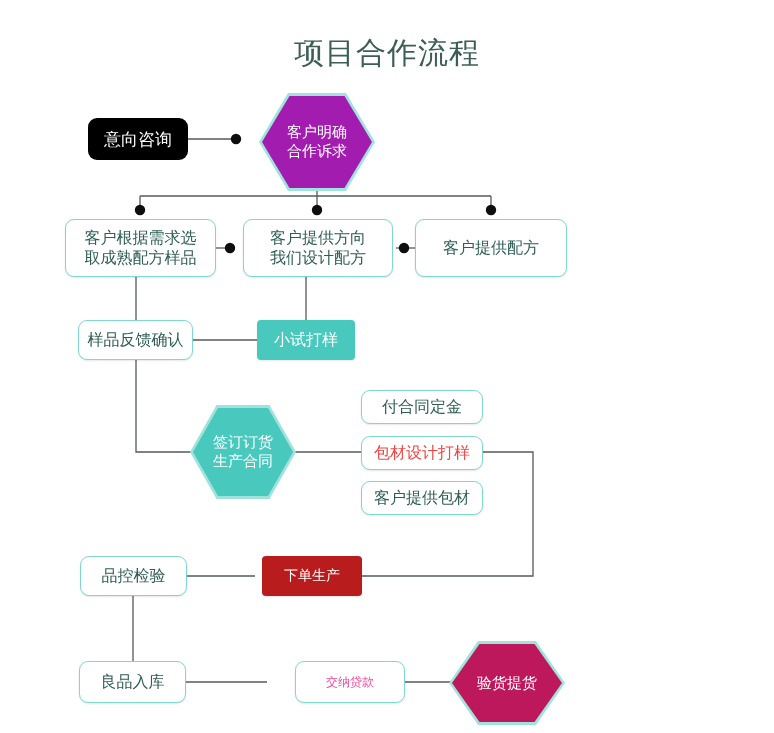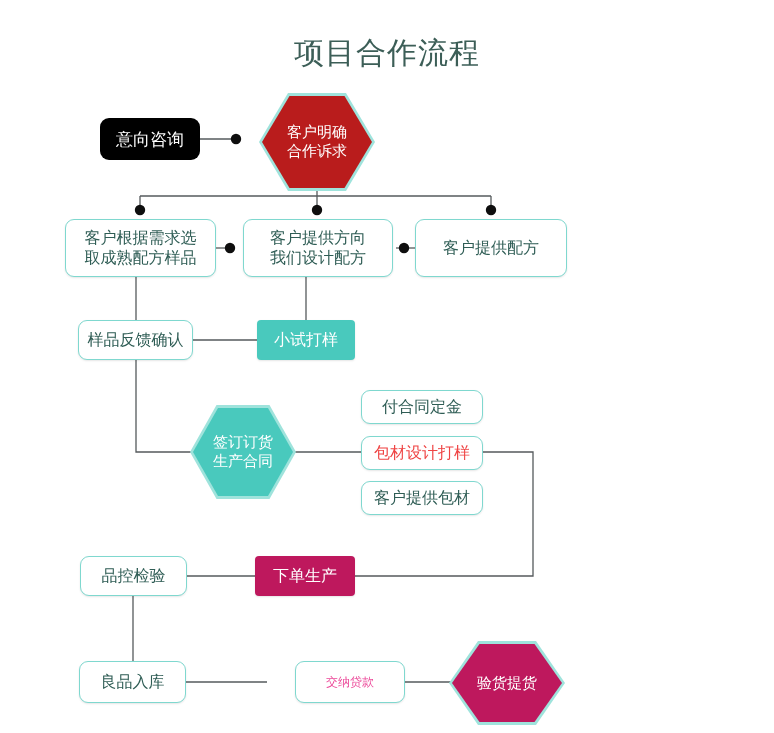--- a/index.html
+++ b/index.html
@@ -52,21 +52,20 @@
     border-radius: 4px;
     color: #ffffff;
     box-shadow: 0 1px 2px rgba(0,0,0,0.10);
   }
   
   .box-dark {
     background: #000000;
     border: none;
     border-radius: 9px;
     color: #ffffff;
-    margin-left: 12px;
   }
   
   .hex {
     position: absolute;
     display: flex;
     align-items: center;
     justify-content: center;
     text-align: center;
     line-height: 1.24;
     white-space: pre-line;
@@ -127,36 +126,36 @@
         <circle cx="317" cy="210" r="5.2"></circle>
         <circle cx="491" cy="210" r="5.2"></circle>
         <circle cx="230" cy="248" r="5.2"></circle>
         <circle cx="404" cy="248" r="5.2"></circle>
       </g>
   </svg>
 
   <div id="node-layer">
       <div class="node box-dark" style="left: 88px; top: 118px; width: 100px; height: 42px; font-size: 17px; background: rgb(0, 0, 0); color: rgb(255, 255, 255);">意向咨询</div>
       <div class="hex-ring" style="left: 259px; top: 93px; width: 116px; height: 98px; background: rgb(159, 227, 220);"></div>
-      <div class="hex" style="left: 262px; top: 96px; width: 110px; height: 92px; font-size: 15px; background: #b91c1c; color: rgb(255, 255, 255);">客户明确
+      <div class="hex" style="left: 262px; top: 96px; width: 110px; height: 92px; font-size: 15px; background: #a21caf; color: rgb(255, 255, 255);">客户明确
 合作诉求</div>
       <div class="node box" style="left: 65px; top: 219px; width: 151px; height: 58px; font-size: 16px; border-color: rgb(127, 216, 207); color: rgb(47, 93, 85);">客户根据需求选
 取成熟配方样品</div>
       <div class="node box" style="left: 243px; top: 219px; width: 150px; height: 58px; font-size: 16px; border-color: rgb(127, 216, 207); color: rgb(47, 93, 85);">客户提供方向
 我们设计配方</div>
       <div class="node box" style="left: 415px; top: 219px; width: 152px; height: 58px; font-size: 16px; border-color: rgb(127, 216, 207); color: rgb(47, 93, 85);">客户提供配方</div>
       <div class="node box" style="left: 78px; top: 320px; width: 115px; height: 40px; font-size: 16px; border-color: rgb(127, 216, 207); color: rgb(47, 93, 85);">样品反馈确认</div>
       <div class="node box-fill" style="left: 257px; top: 320px; width: 98px; height: 40px; font-size: 16px; background: rgb(73, 201, 189); color: rgb(255, 255, 255);">小试打样</div>
       <div class="hex-ring" style="left: 190px; top: 405px; width: 106px; height: 94px; background: rgb(159, 227, 220);"></div>
       <div class="hex" style="left: 193px; top: 408px; width: 100px; height: 88px; font-size: 15px; background: rgb(73, 201, 189); color: rgb(255, 255, 255);">签订订货
 生产合同</div>
       <div class="node box" style="left: 361px; top: 390px; width: 122px; height: 34px; font-size: 16px; border-color: rgb(127, 216, 207); color: rgb(47, 93, 85);">付合同定金</div>
       <div class="node box" style="left: 361px; top: 436px; width: 122px; height: 34px; font-size: 16px; border-color: rgb(127, 216, 207); color: #ef4444;">包材设计打样</div>
       <div class="node box" style="left: 361px; top: 481px; width: 122px; height: 34px; font-size: 16px; border-color: rgb(127, 216, 207); color: rgb(47, 93, 85);">客户提供包材</div>
       <div class="node box" style="left: 80px; top: 556px; width: 107px; height: 40px; font-size: 16px; border-color: rgb(127, 216, 207); color: rgb(47, 93, 85);">品控检验</div>
-      <div class="node box-fill" style="left: 255px; top: 556px; width: 100px; height: 40px; font-size: 16px; background: #be185d; color: rgb(255, 255, 255);">下单生产</div>
+      <div class="node box-fill" style="left: 262px; top: 556px; width: 100px; height: 40px; font-size: 14px; background: #b91c1c; color: rgb(255, 255, 255);">下单生产</div>
       <div class="node box" style="left: 79px; top: 661px; width: 107px; height: 42px; font-size: 16px; border-color: rgb(127, 216, 207); color: rgb(47, 93, 85);">良品入库</div>
       <div class="node box" style="left: 267px; top: 661px; width: 110px; height: 42px; font-size: 12px; border-color: rgb(127, 216, 207); color: #ec4899; margin-left: 28px;">交纳贷款</div>
       <div class="hex-ring" style="left: 449px; top: 641px; width: 116px; height: 84px; background: rgb(159, 227, 220);"></div>
       <div class="hex" style="left: 452px; top: 644px; width: 110px; height: 78px; font-size: 15px; background: #be185d; color: rgb(255, 255, 255);">验货提货</div>
     </div>
 
 </div>
 
 </body></html>

